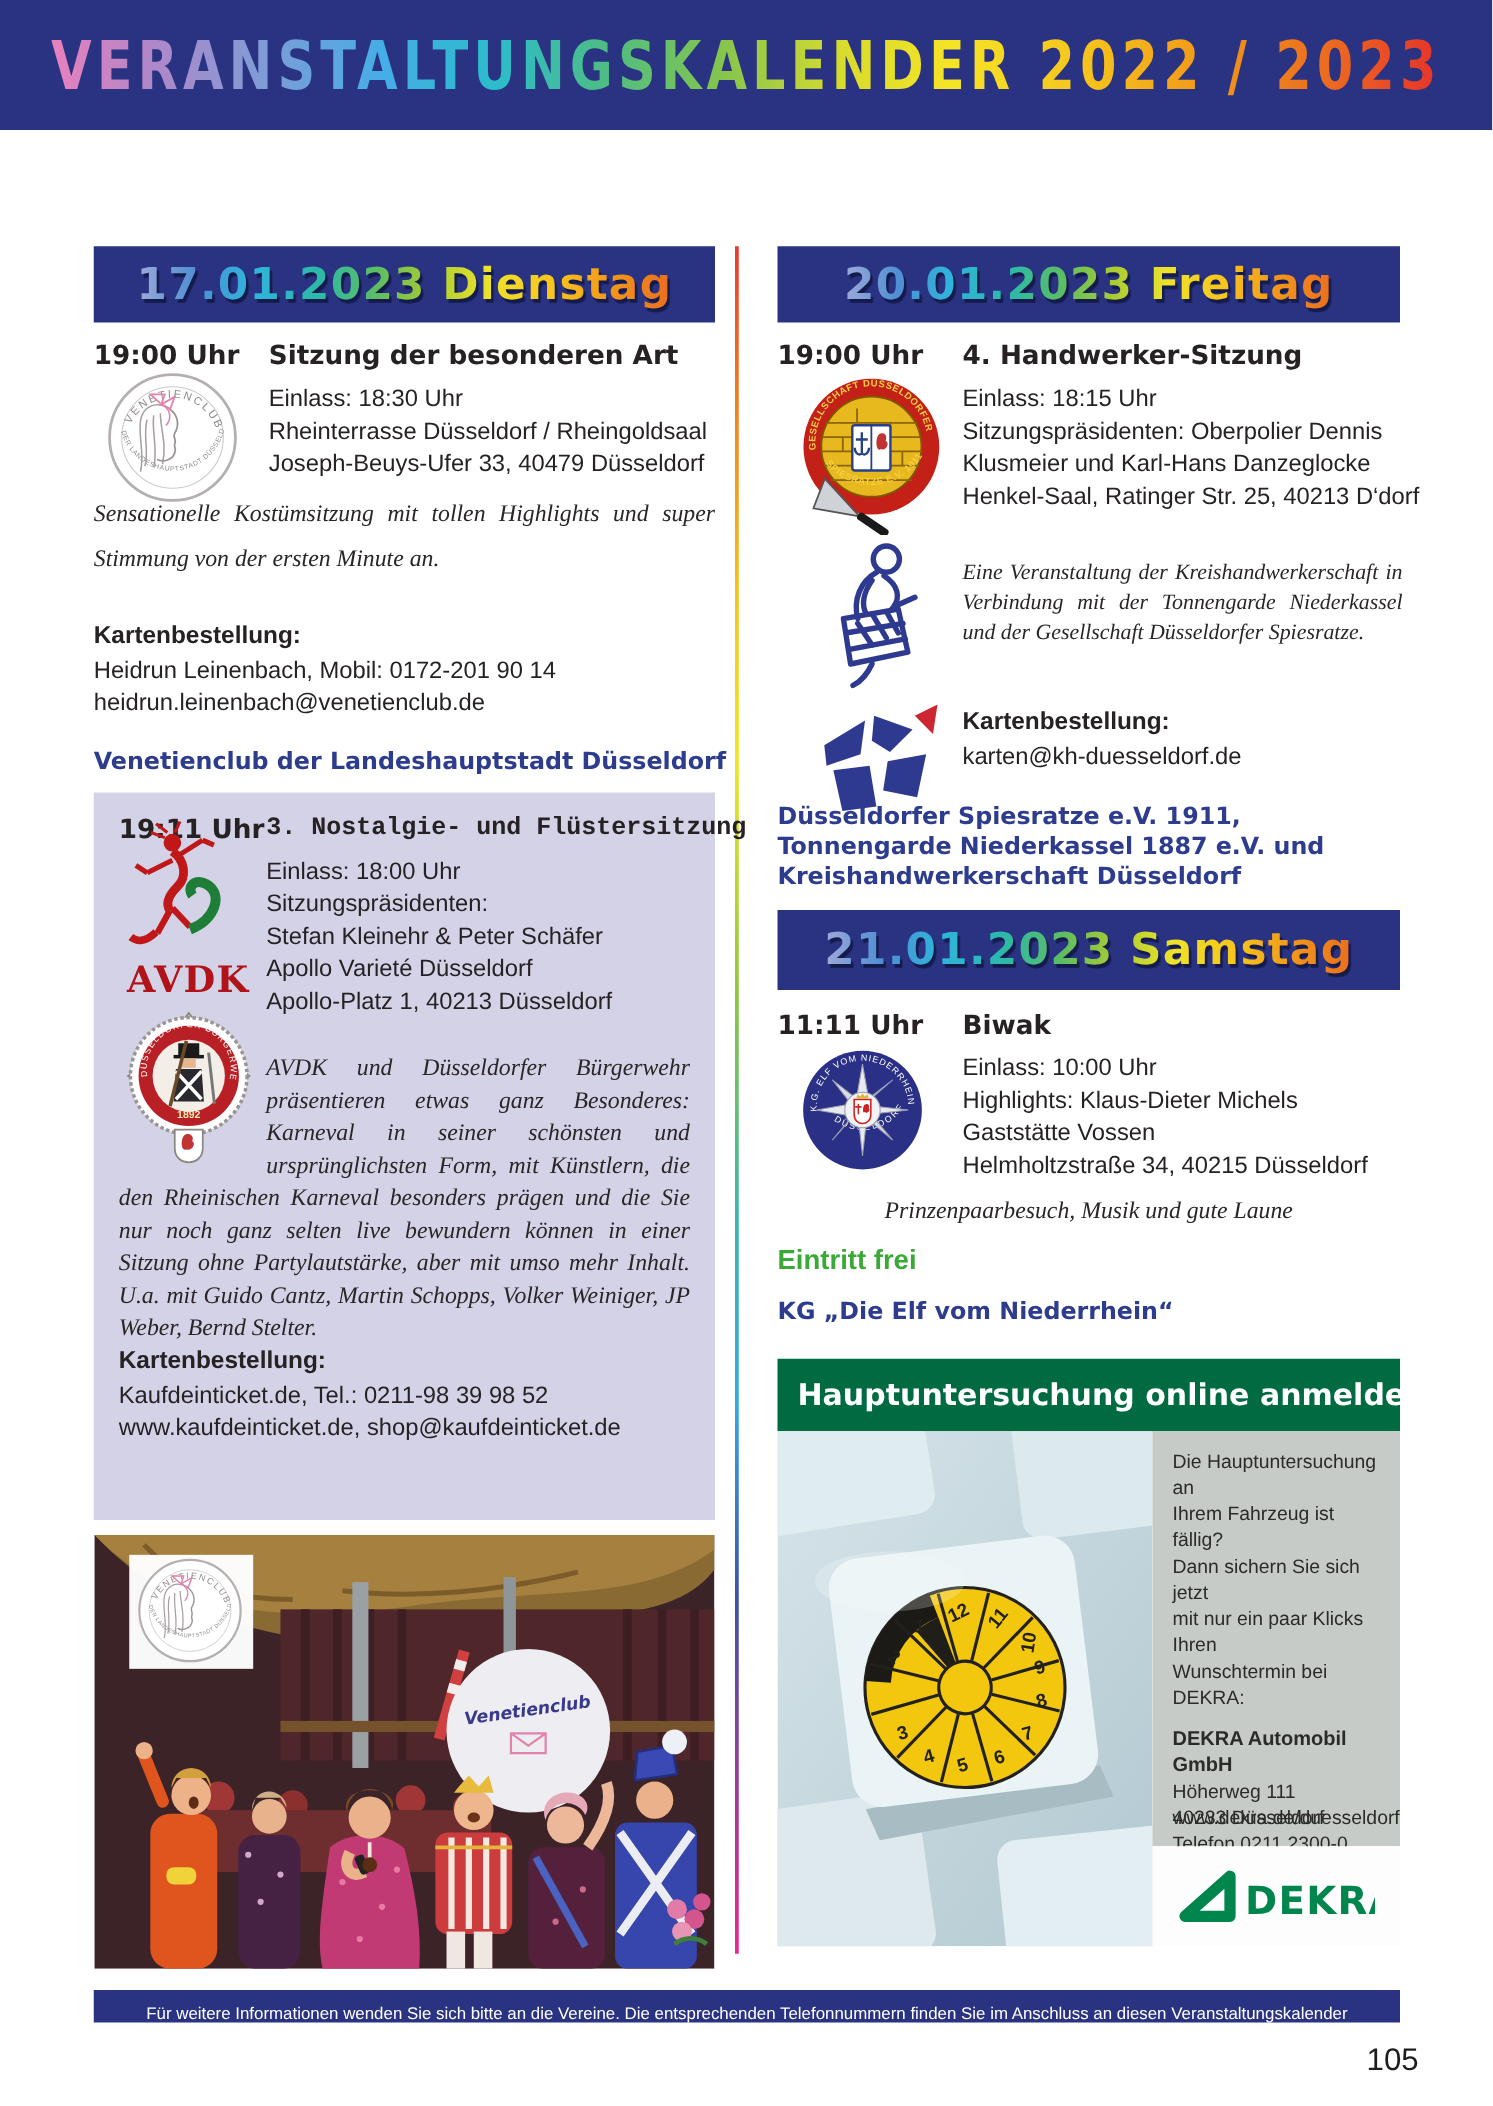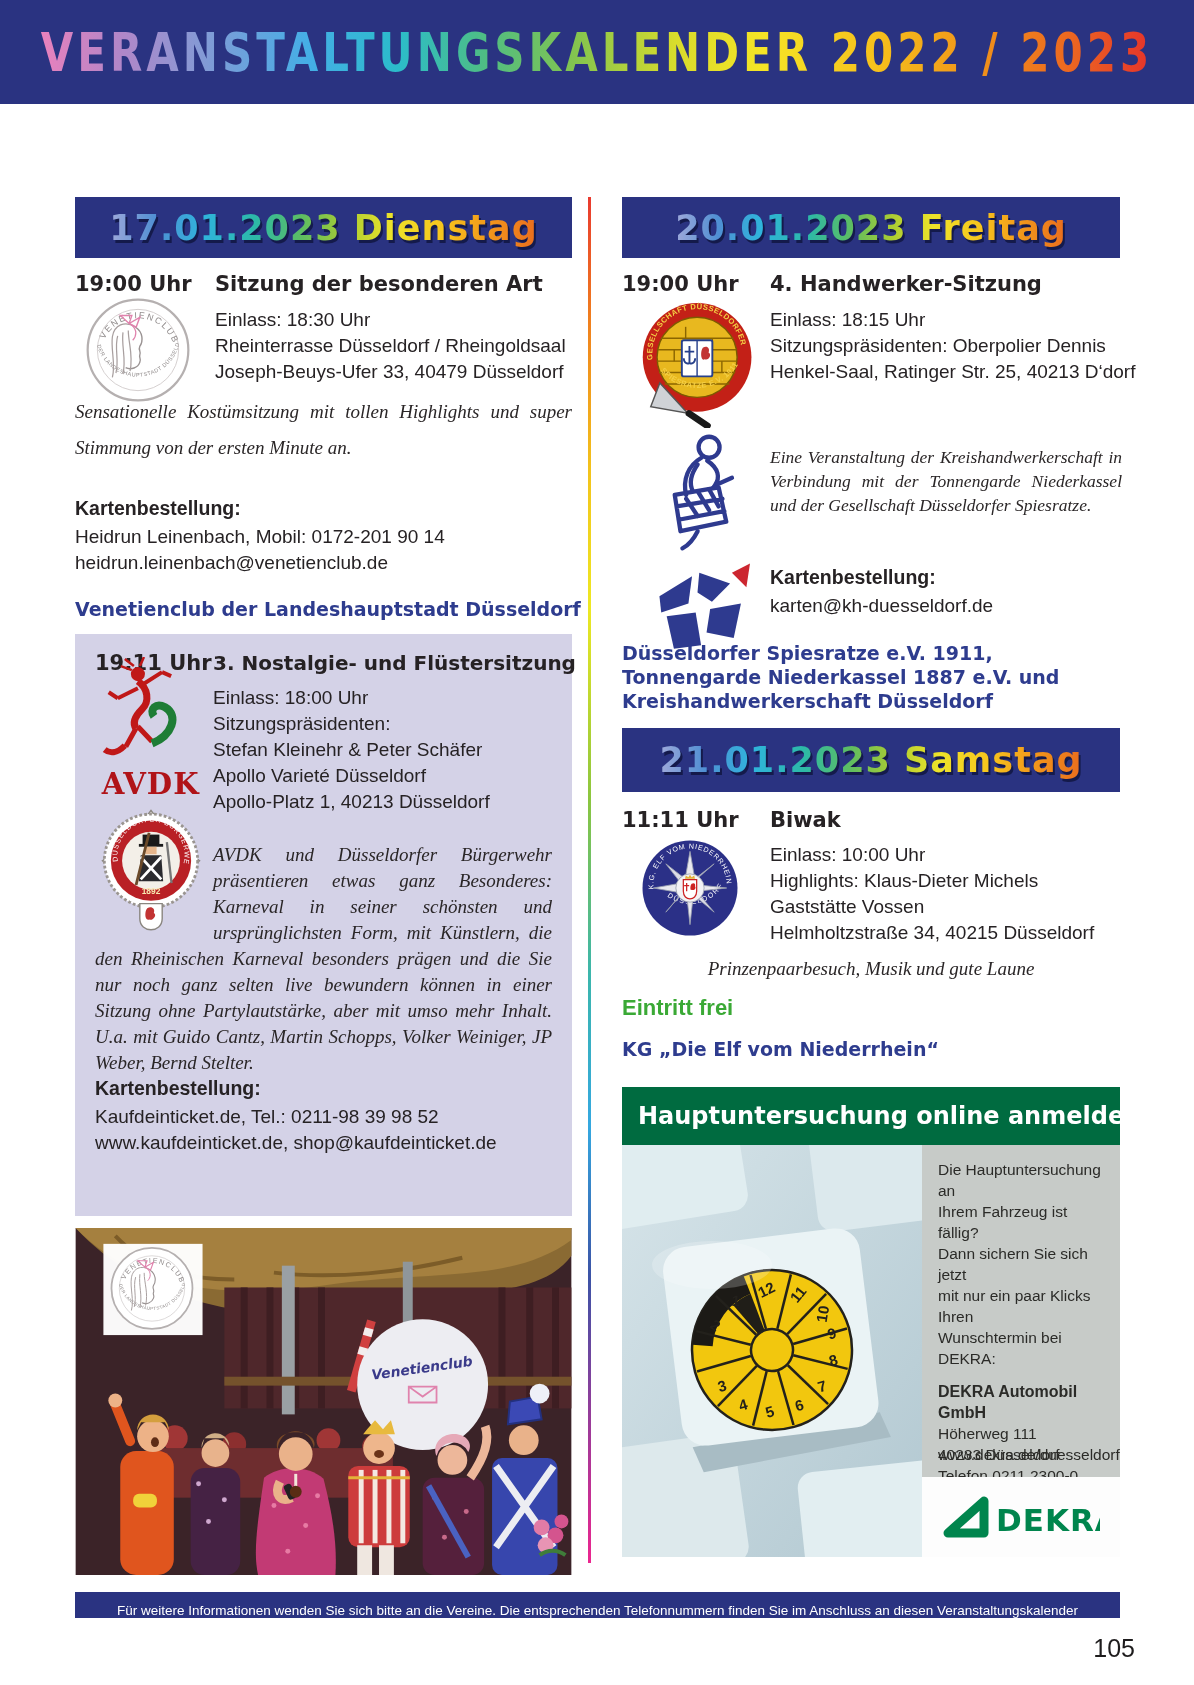--- a/index.html
+++ b/index.html
@@ -13,21 +13,21 @@
     background:linear-gradient(90deg,#e981bd 0%,#b286c8 7%,#8799d4 14%,#45aee6 24%,#2bbccb 32%,#4fbd83 40%,#83c44f 48%,#d8dc2c 57%,#f6e426 65%,#f6c11c 75%,#f0941a 84%,#ec6a20 92%,#e5332b 100%);
     -webkit-background-clip:text;background-clip:text;color:transparent;
     transform:scaleY(1.28);transform-origin:center;white-space:nowrap;}
   
   .datebar{display:flex;align-items:center;justify-content:center;background:#2a3381;}
   .datebar span{font-family:"DejaVu Sans",sans-serif;font-weight:bold;font-size:35px;letter-spacing:1px;white-space:nowrap;
     background:linear-gradient(90deg,#9fa9da 0%,#4f8fd3 11%,#2fb4dc 22%,#2cb9a8 34%,#5dbd62 45%,#a8cc33 55%,#eee32a 66%,#f7c41d 78%,#f1951b 89%,#ea6c1e 100%);
     -webkit-background-clip:text;background-clip:text;color:transparent;
     filter:drop-shadow(2px 3px 0 rgba(16,22,66,0.85));}
   .ctime,.ctitle{font-family:"DejaVu Sans",sans-serif;font-weight:bold;font-size:21px;white-space:nowrap;}
-  .ctitle.tight{font-size:20px;}
+  .ctitle.tight{font-size:20px;font-family:Liberation Mono, monospace;}
   .dline{font-size:19px;line-height:26px;white-space:nowrap;}
   .ital{font-style:italic;font-size:19px;text-align:justify;color:#2a2627;font-family:Liberation Serif, serif;}
   .blab{font-weight:bold;font-size:19.5px;}
   .org{font-family:"DejaVu Sans",sans-serif;font-weight:bold;font-size:19px;color:#2e3c8e;white-space:nowrap;}
   .lav{background:#d4d2e7;}
   .divider{background:linear-gradient(180deg,#e93a2f 0%,#f07f1e 9%,#f3c31c 20%,#eee823 30%,#8cc63f 44%,#3bb6ad 57%,#35a8e0 68%,#3b53a6 79%,#8c3f9b 88%,#ec268f 100%);}
   .greenbar{background:#006b40;color:#fff;display:flex;align-items:center;}
   .greenbar span{font-family:"DejaVu Sans",sans-serif;font-weight:bold;font-size:24px;padding-left:16px;white-space:nowrap;}
   .adgray{background:#c7cbc8;}
   .adtxt{font-size:15.5px;line-height:21px;color:#2b2b28;}
@@ -286,20 +286,21 @@
     <path d="M68,50 C72,47 76,50 74,55 C78,57 74,64 70,62 C66,65 65,54 68,50" fill="#c23333"></path>
     <g transform="rotate(34 40 108)">
       <polygon points="14,100 56,110 20,126" fill="#cfd2d6" stroke="#555" stroke-width="1.5"></polygon>
       <rect x="54" y="106" width="30" height="7" rx="3" fill="#1a1a1a"></rect>
     </g>
   </svg>
 
   <div class="abs" style="left:770px;top:307px;width:350px">
     <div class="dline">Einlass: 18:15 Uhr</div>
     <div class="dline">Sitzungspräsidenten: Oberpolier Dennis</div>
+    <div class="dline">Klusmeier und Karl-Hans Danzeglocke</div>
     <div class="dline">Henkel-Saal, Ratinger Str. 25, 40213 D‘dorf</div>
   </div>
 
   <svg class="abs" style="left:648px;top:432px" width="105" height="124" viewBox="0 0 110 130">
     <g stroke="#2e3a8f" stroke-width="4.5" fill="none" stroke-linecap="round">
       <circle cx="64" cy="16" r="11"></circle>
       <path d="M56,27 C42,35 36,50 40,66"></path>
       <path d="M62,30 C74,38 76,48 70,56 L88,48"></path>
       <path d="M52,34 C45,44 43,54 47,62"></path>
       <path d="M28,66 L74,58 M28,66 L34,104 M74,58 L82,94 M34,104 L82,94 M30,78 L78,70 M32,92 L80,83"></path>

